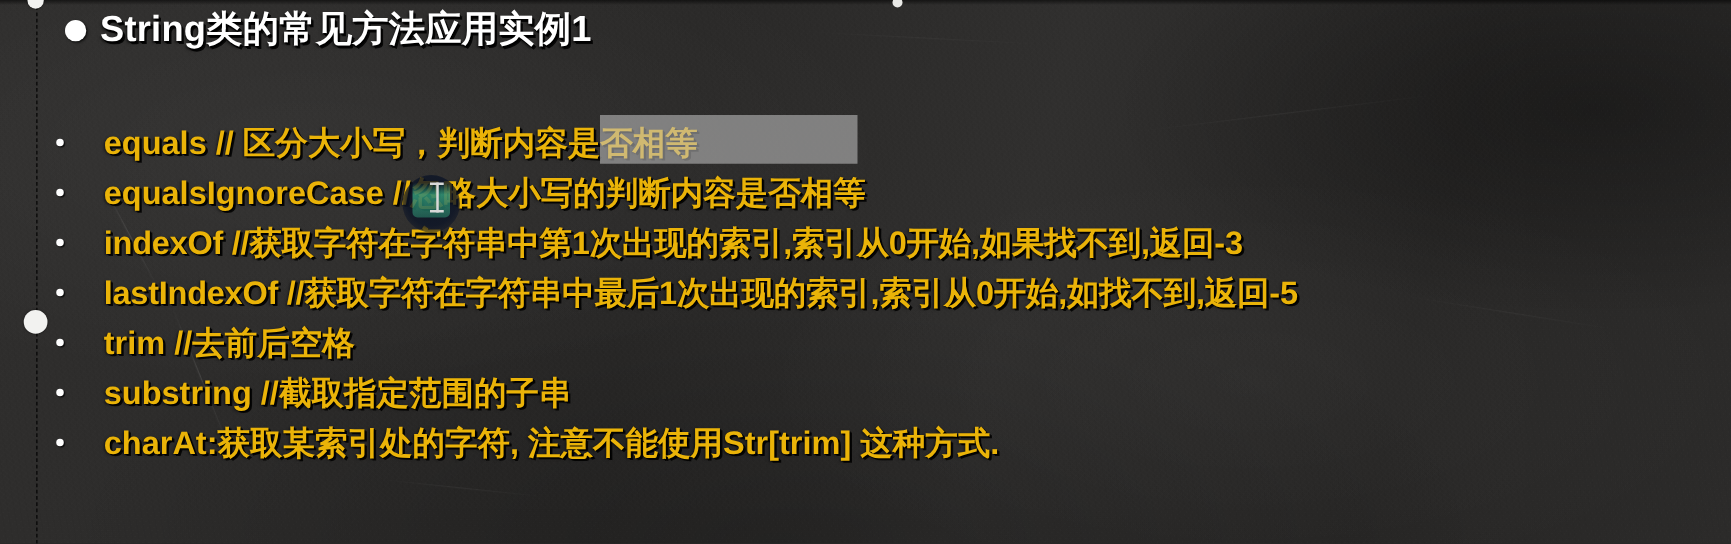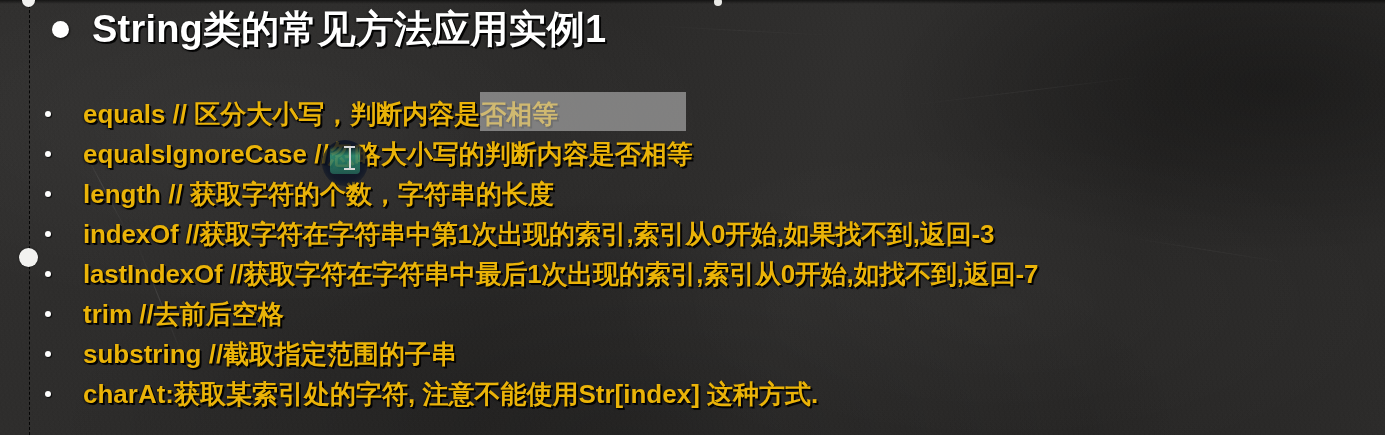--- a/index.html
+++ b/index.html
@@ -117,30 +117,29 @@
     width: 17px;
     height: 17px;
     border-radius: 50%;
     background: #ffffff;
     margin-right: 11px;
     flex: 0 0 auto;
     box-shadow: 1px 1px 2px rgba(0,0,0,0.75);
   }
   #title-text {
     color: #ffffff;
-    font-size: 38px;
+    font-size: 29px;
     font-weight: bold;
     letter-spacing: 0.2px;
     line-height: 1.15;
     white-space: nowrap;
     text-shadow:
        2px 2px 0 rgba(0,0,0,0.85),
        1px 1px 0 rgba(0,0,0,0.85),
       -1px 1px 2px rgba(0,0,0,0.55);
-    margin-left: 12px;
   }
 
   
   #bullet-list {
     position: absolute;
     left: 0;
     top: 94px;
     width: 1385px;
   }
   .bullet-row {
@@ -267,48 +266,44 @@
     <div class="bullet-row">
       <span class="bullet-dot"></span>
       <span class="bullet-text">equals // 区分大小写，判断内容是否相等</span>
     </div>
 
     <div class="bullet-row">
       <span class="bullet-dot"></span>
       <span class="bullet-text">equalsIgnoreCase //忽略大小写的判断内容是否相等</span>
     </div>
 
-    <div class="bullet-row">
-      <span class="bullet-dot"></span>
-      <span class="bullet-text">length // 获取字符的个数，字符串的长度</span>
-    </div>
 
     <div class="bullet-row">
       <span class="bullet-dot"></span>
       <span class="bullet-text tight">indexOf //获取字符在字符串中第1次出现的索引,索引从0开始,如果找不到,返回-3</span>
     </div>
 
     <div class="bullet-row">
       <span class="bullet-dot"></span>
-      <span class="bullet-text tight">lastIndexOf //获取字符在字符串中最后1次出现的索引,索引从0开始,如找不到,返回-7</span>
+      <span class="bullet-text tight">lastIndexOf //获取字符在字符串中最后1次出现的索引,索引从0开始,如找不到,返回-5</span>
     </div>
 
     <div class="bullet-row">
       <span class="bullet-dot"></span>
       <span class="bullet-text">trim //去前后空格</span>
     </div>
 
     <div class="bullet-row">
       <span class="bullet-dot"></span>
       <span class="bullet-text">substring //截取指定范围的子串</span>
     </div>
 
     <div class="bullet-row">
       <span class="bullet-dot"></span>
-      <span class="bullet-text">charAt:获取某索引处的字符, 注意不能使用Str[index] 这种方式.</span>
+      <span class="bullet-text">charAt:获取某索引处的字符, 注意不能使用Str[trim] 这种方式.</span>
     </div>
 
   </div>
 
   <div id="selection-highlight"></div>
 
   <div id="cursor-blob"></div>
   <div id="cursor-green"></div>
   <div id="cursor-ibeam">
       <i></i>

